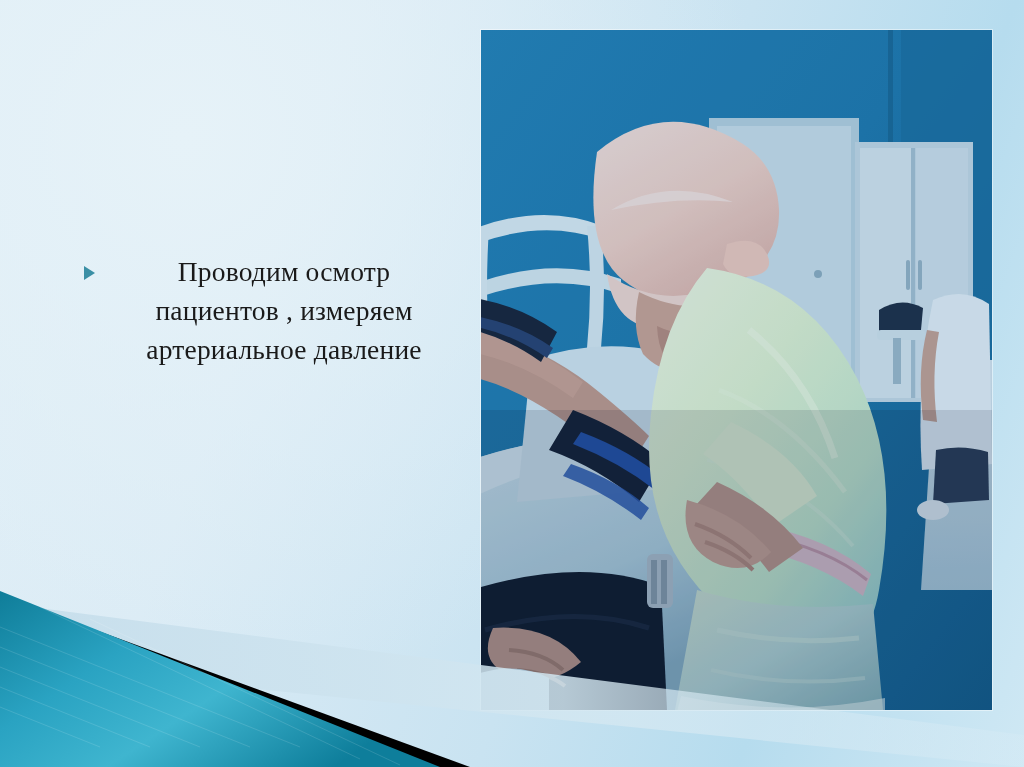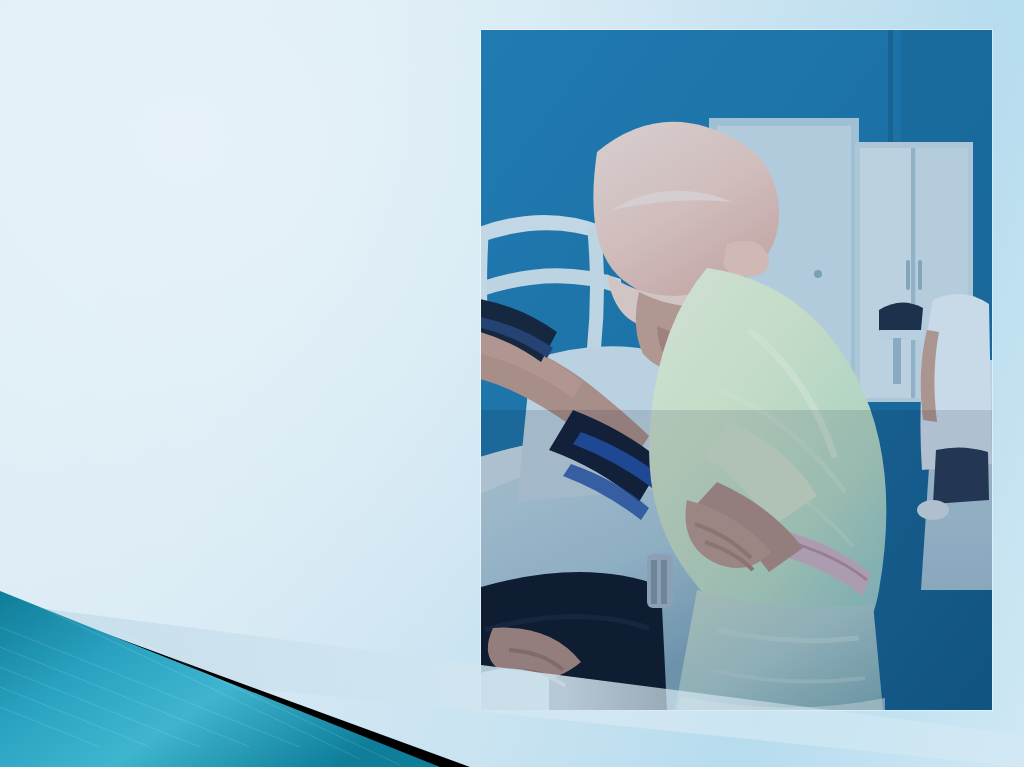--- a/index.html
+++ b/index.html
@@ -196,20 +196,26 @@
         <rect x="166" y="524" width="26" height="54" rx="6" fill="#b9c8d2"></rect>
         <rect x="170" y="530" width="6" height="44" fill="#8fa3b0"></rect>
         <rect x="180" y="530" width="6" height="44" fill="#8fa3b0"></rect>
 
         <rect x="0" y="0" width="511" height="680" fill="#1a4f8a" opacity="0.16"></rect>
         <rect x="0" y="380" width="511" height="300" fill="#071428" opacity="0.12"></rect>
       </svg>
     </div>
   </div>
 
+  <div id="text-block">
+    <div id="bullet-row">
+      <span class="bullet-glyph"></span>
+      <span id="bullet-text">Проводим осмотр пациентов , измеряем артериальное давление</span>
+    </div>
+  </div>
 
   <div class="deco">
     <svg viewBox="0 0 1024 200" preserveAspectRatio="none" aria-hidden="true">
       <defs>
         <linearGradient id="tealG" x1="0" y1="0" x2="1" y2="0.6">
           <stop offset="0%" stop-color="#0f7d99"></stop>
           <stop offset="35%" stop-color="#2aa3c2"></stop>
           <stop offset="62%" stop-color="#3fb5cf"></stop>
           <stop offset="100%" stop-color="#0e7e9b"></stop>
         </linearGradient>

